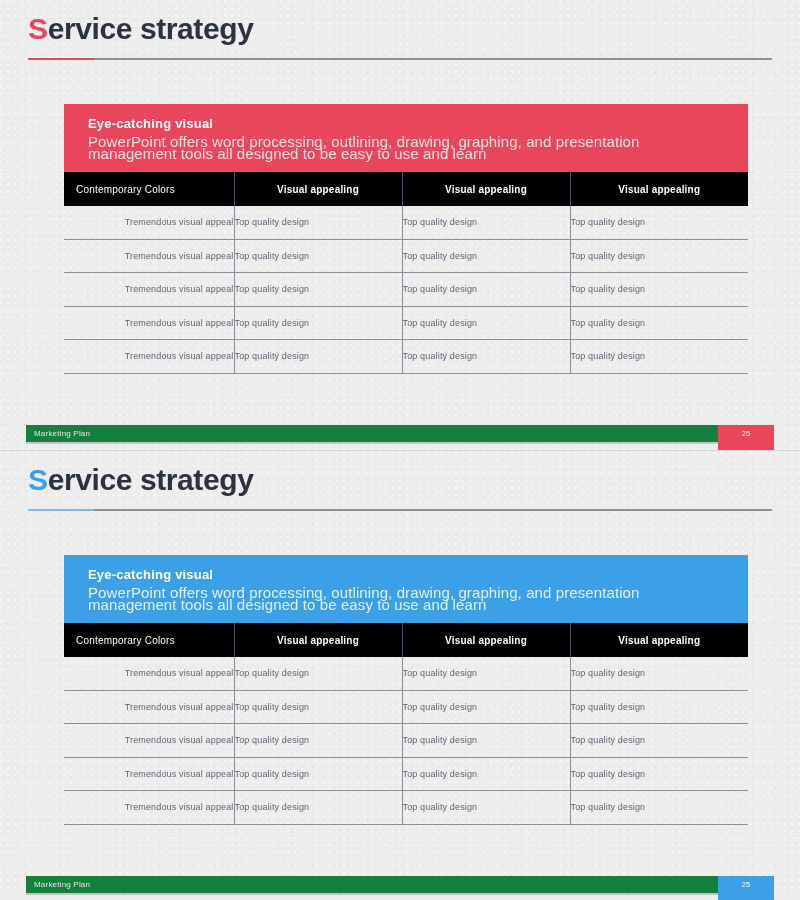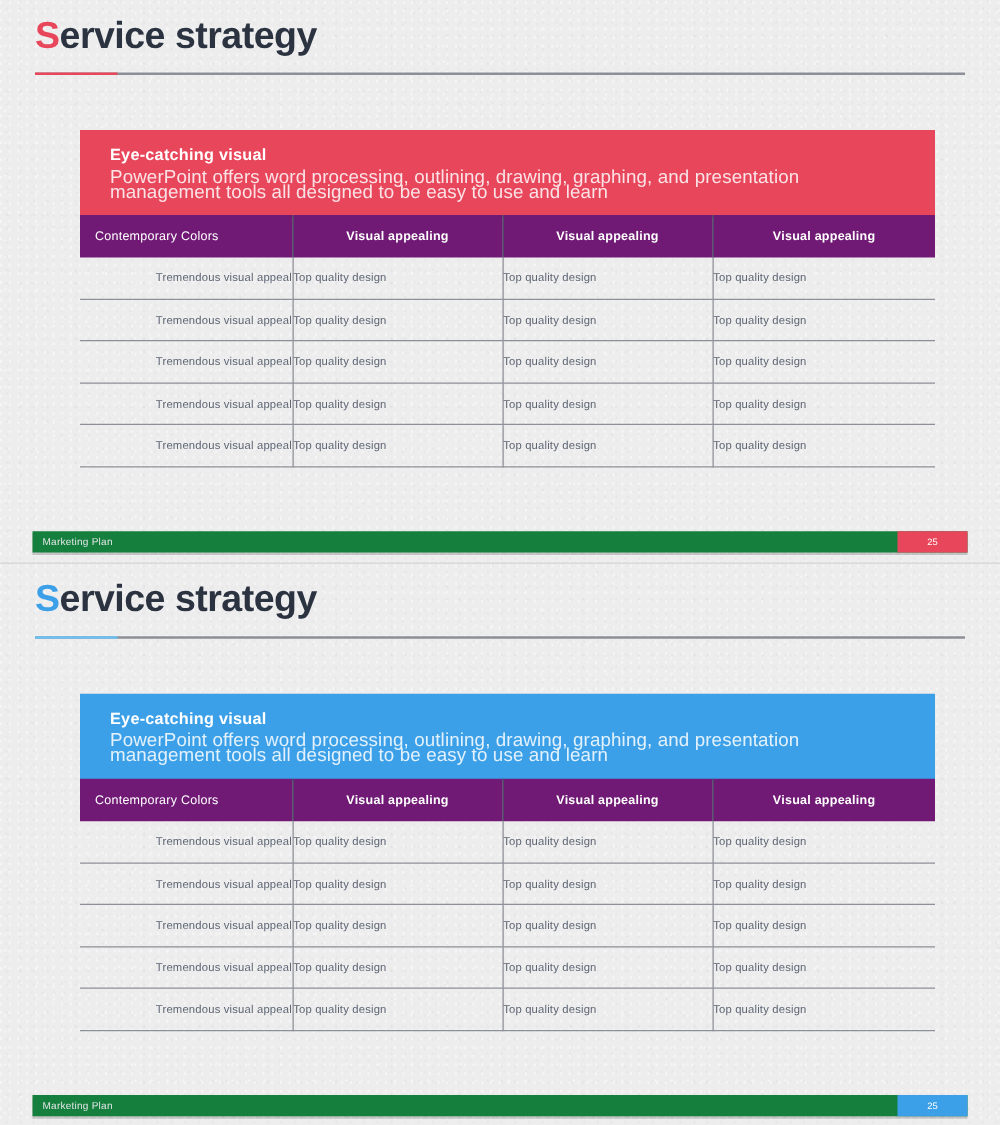--- a/index.html
+++ b/index.html
@@ -118,21 +118,21 @@
     top: 172px;
     width: 684px;
     border-collapse: collapse;
     table-layout: fixed;
   }
   .tbl th, .tbl td {
     margin: 0;
     padding: 0;
   }
   .tbl thead th {
-    background: #701a75;
+    background: #000000;
     color: #ffffff;
     height: 34px;
     font-size: 10px;
     font-weight: bold;
     letter-spacing: .2px;
     vertical-align: middle;
     border-right: 1px solid #4a5365;
   }
   .tbl thead th:last-child {
     border-right: none;
@@ -178,21 +178,21 @@
     line-height: 17px;
     font-size: 8px;
     color: #e4e6e9;
     letter-spacing: .2px;
   }
   .footer-badge {
     position: absolute;
     right: 0;
     top: 0;
     width: 56px;
-    height: 17px;
+    height: 25px;
     background: #e8465a;
     color: #ffffff;
     font-size: 7.5px;
     line-height: 17px;
     text-align: center;
   }
   .slide-blue .footer-badge {
     background: #3ba0e8;
   }
 </style>

